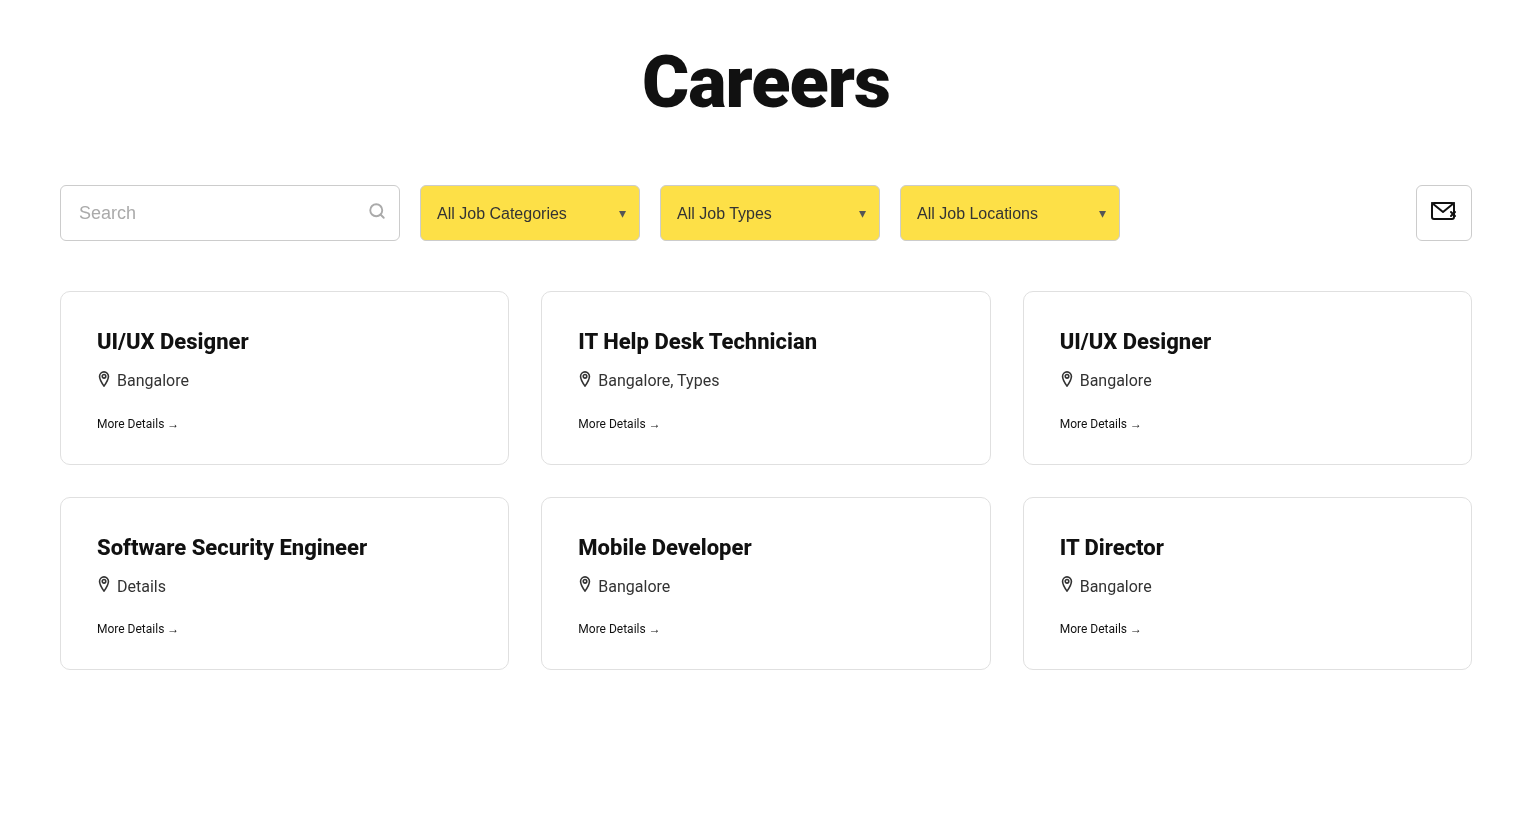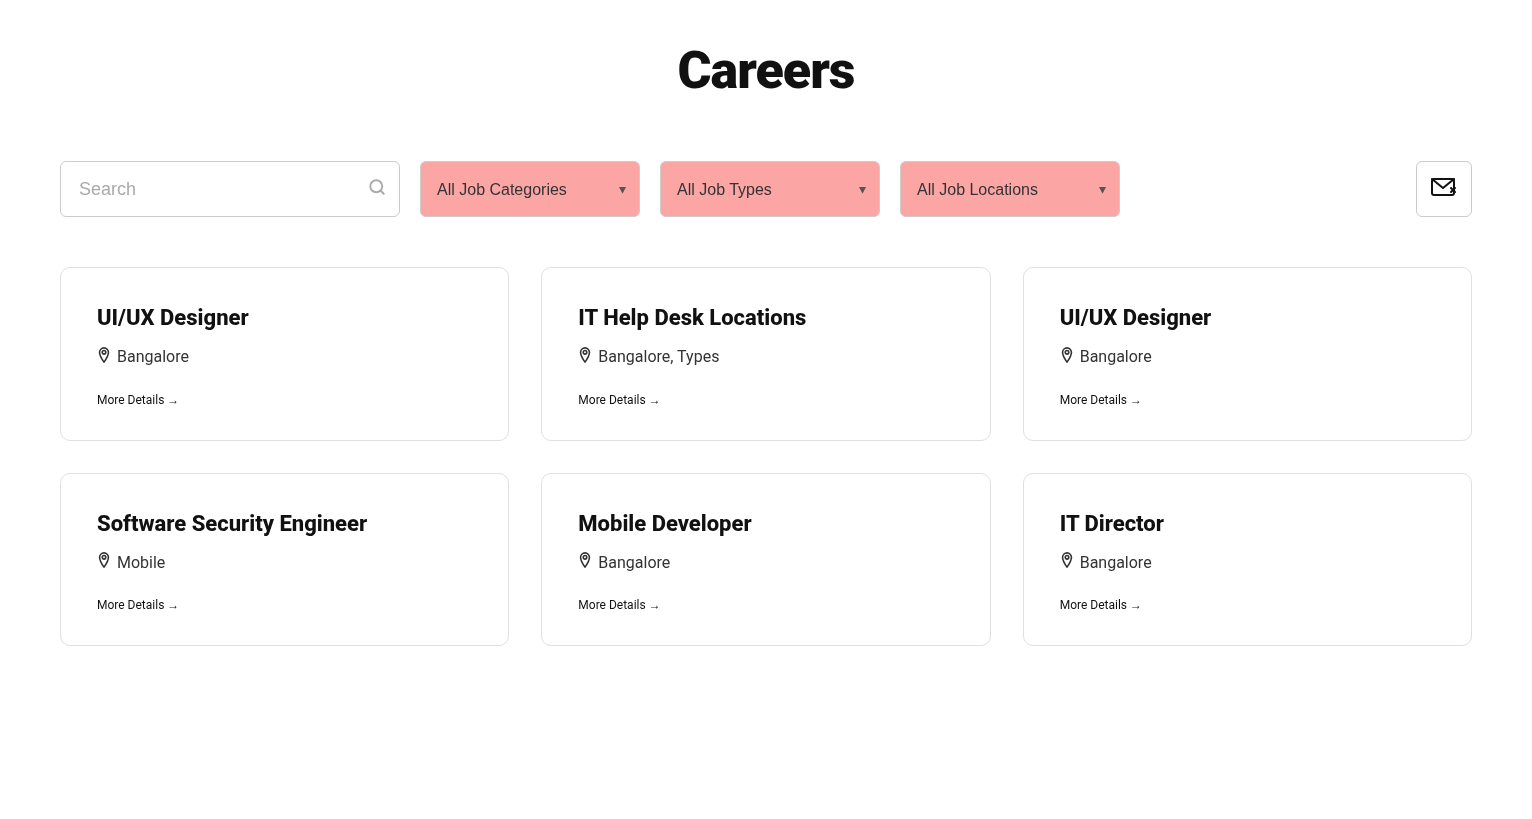--- a/index.html
+++ b/index.html
@@ -16,21 +16,21 @@
     }
 
     .page-container {
       max-width: 1532px;
       margin: 0 auto;
       padding: 40px 60px;
     }
 
     .page-title {
       text-align: center;
-      font-size: 52px;
+      font-size: 72px;
       font-weight: 900;
       color: #111111;
       margin-bottom: 60px;
       letter-spacing: -1px;
     }
 
     .filters-row {
       display: flex;
       align-items: center;
       gap: 20px;
@@ -73,21 +73,21 @@
     }
 
     .dropdown-wrapper select {
       width: 100%;
       height: 56px;
       border: 1.5px solid #cccccc;
       border-radius: 6px;
       padding: 0 40px 0 16px;
       font-size: 16px;
       color: #333333;
-      background: #fca5a5;
+      background: #fde047;
       appearance: none;
       -webkit-appearance: none;
       cursor: pointer;
       outline: none;
     }
 
     .dropdown-arrow {
       position: absolute;
       right: 14px;
       top: 50%;
@@ -223,21 +223,21 @@
             <path d="M7 1C4.24 1 2 3.24 2 6c0 4.25 5 11 5 11s5-6.75 5-11c0-2.76-2.24-5-5-5z"></path>
             <circle cx="7" cy="6" r="2"></circle>
           </svg>
         </span>
         <span>Bangalore</span>
       </div>
       <a class="more-details" href="#">More Details →</a>
     </div>
 
     <div class="job-card">
-      <div class="job-title">IT Help Desk Locations</div>
+      <div class="job-title">IT Help Desk Technician</div>
       <div class="job-location">
         <span>
           <svg width="14" height="16" viewBox="0 0 14 18" fill="none" stroke="#333" stroke-width="1.8">
             <path d="M7 1C4.24 1 2 3.24 2 6c0 4.25 5 11 5 11s5-6.75 5-11c0-2.76-2.24-5-5-5z"></path>
             <circle cx="7" cy="6" r="2"></circle>
           </svg>
         </span>
         <span>Bangalore, Types</span>
       </div>
       <a class="more-details" href="#">More Details →</a>
@@ -259,21 +259,21 @@
 
     <div class="job-card">
       <div class="job-title">Software Security Engineer</div>
       <div class="job-location">
         <span>
           <svg width="14" height="16" viewBox="0 0 14 18" fill="none" stroke="#333" stroke-width="1.8">
             <path d="M7 1C4.24 1 2 3.24 2 6c0 4.25 5 11 5 11s5-6.75 5-11c0-2.76-2.24-5-5-5z"></path>
             <circle cx="7" cy="6" r="2"></circle>
           </svg>
         </span>
-        <span>Mobile</span>
+        <span>Details</span>
       </div>
       <a class="more-details" href="#">More Details →</a>
     </div>
 
     <div class="job-card">
       <div class="job-title">Mobile Developer</div>
       <div class="job-location">
         <span>
           <svg width="14" height="16" viewBox="0 0 14 18" fill="none" stroke="#333" stroke-width="1.8">
             <path d="M7 1C4.24 1 2 3.24 2 6c0 4.25 5 11 5 11s5-6.75 5-11c0-2.76-2.24-5-5-5z"></path>

